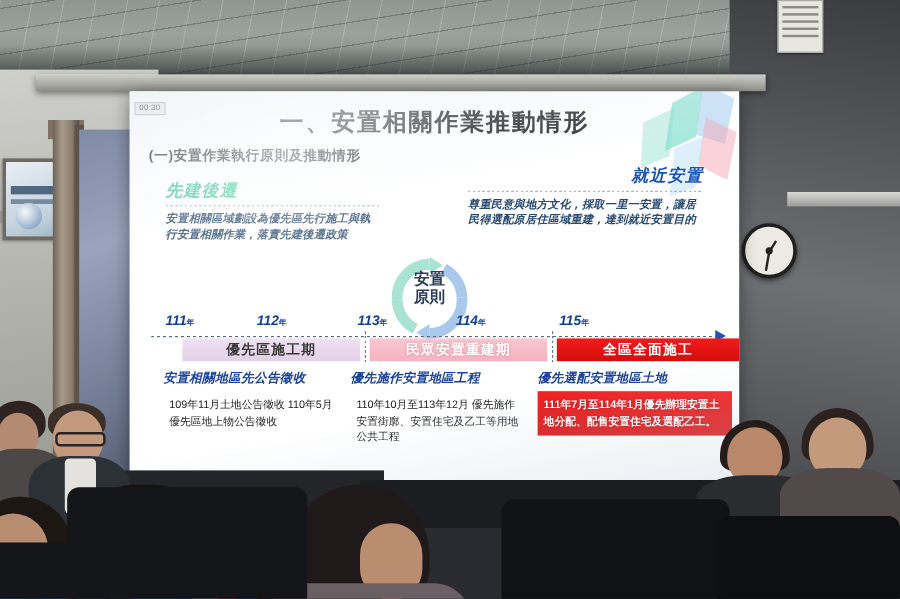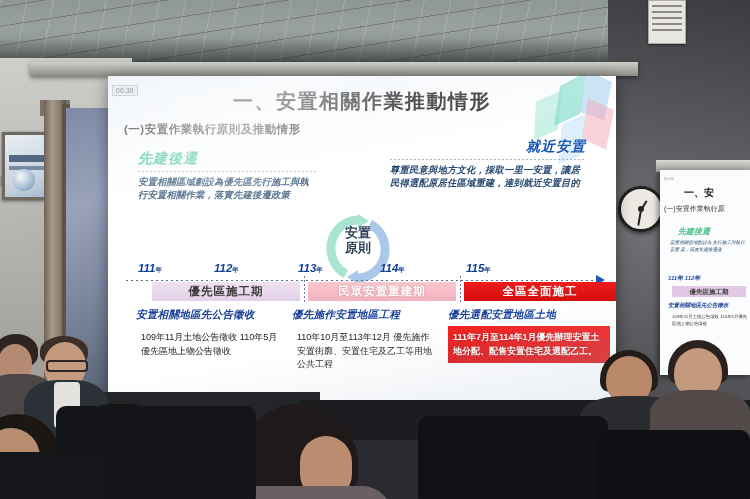--- a/index.html
+++ b/index.html
@@ -190,36 +190,20 @@
       <i></i>
       <i></i>
   </div>
   <div class="clock">
     <div class="hand h"></div>
     <div class="hand m"></div>
     <div class="pin"></div>
   </div>
 
   <div class="screen2-bar"></div>
-  <div class="screen2">
-    <div class="s2-corner">00:30</div>
-    <div class="s2-title">一、安</div>
-    <div class="s2-sub">(一)安置作業執行原</div>
-    <div class="s2-green">先建後遷</div>
-    <div class="s2-body">安置相關區域劃設為
-先行施工與執行安置
-業，落實先建後遷政</div>
-    <div class="s2-years">111年        112年</div>
-    <div class="s2-bar">
-      <span>優先區施工期</span>
-    </div>
-    <div class="s2-blue">安置相關地區先公告徵收</div>
-    <div class="s2-txt">109年11月土地公告徵收
-110年5月優先區地上物公告徵收</div>
-  </div>
 
   <div class="screen-top-bar"></div>
   <div class="screen">
 
     <svg class="deco" viewBox="0 0 120 110">
       <polygon points="60,18 86,4 80,46 54,58" fill="#5fd6c0" opacity="0.55"></polygon>
       <polygon points="86,2 112,14 104,52 80,44" fill="#7fb9e8" opacity="0.42"></polygon>
       <polygon points="36,34 62,22 58,62 34,72" fill="#8fe0cd" opacity="0.45"></polygon>
       <polygon points="88,30 114,42 106,82 82,70" fill="#f4a9b8" opacity="0.52"></polygon>
       <polygon points="62,56 86,46 80,88 58,96" fill="#a8d7f2" opacity="0.40"></polygon>

